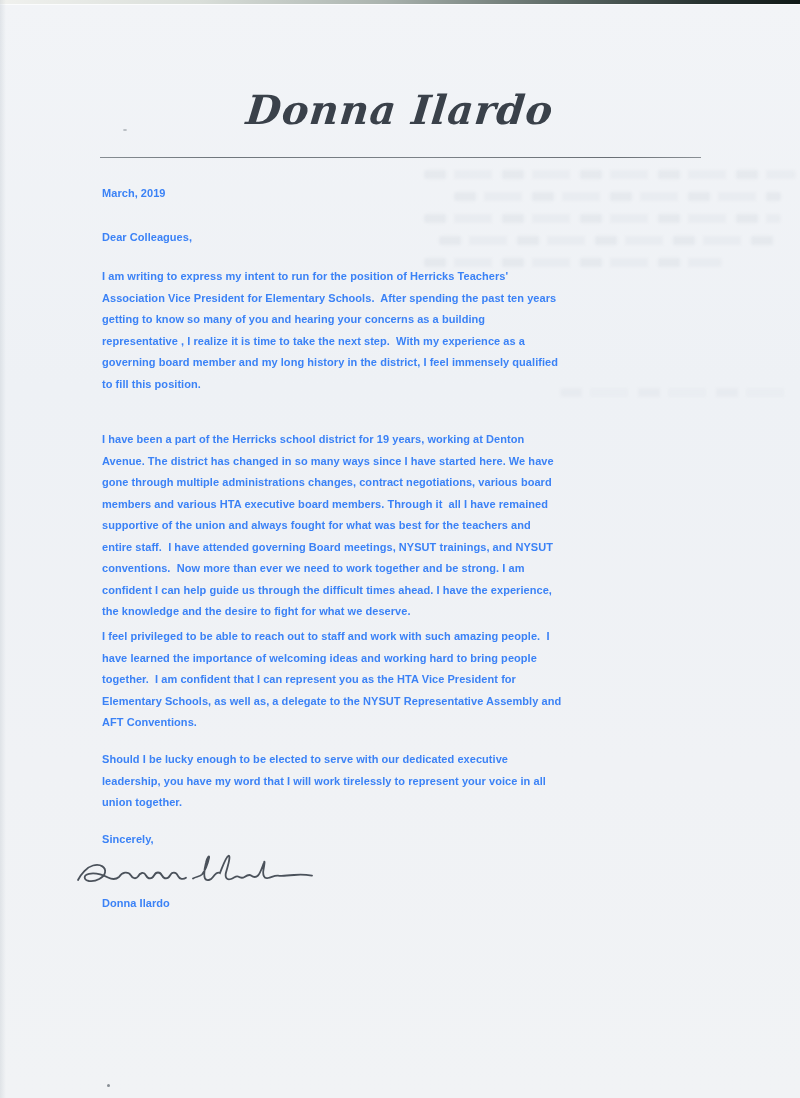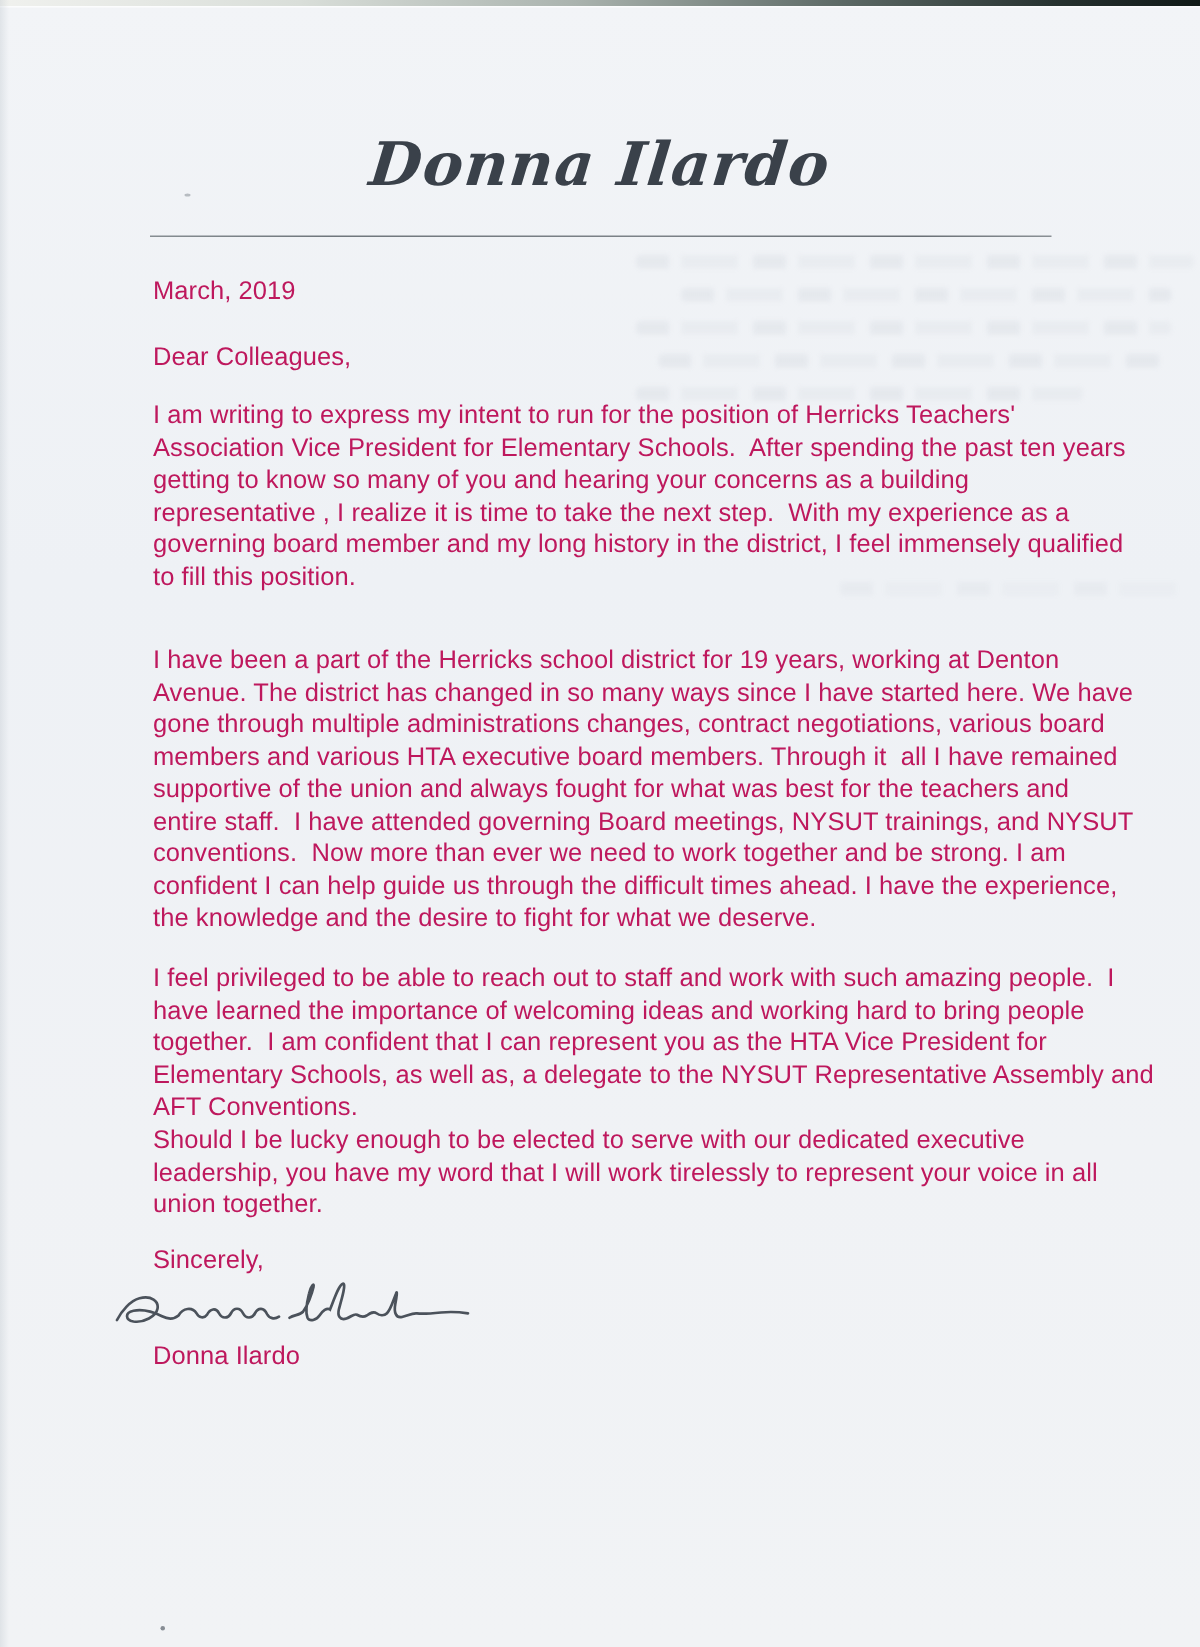--- a/index.html
+++ b/index.html
@@ -51,30 +51,31 @@
   .bleed-main { top: 170px; left: 424px; width: 372px; }
   .bleed-main .bleed-row:nth-child(2) { width: 88%; margin-left: 8%; }
   .bleed-main .bleed-row:nth-child(3) { width: 96%; }
   .bleed-main .bleed-row:nth-child(4) { width: 90%; margin-left: 4%; }
   .bleed-main .bleed-row:nth-child(5) { width: 80%; }
   .bleed-low { top: 388px; left: 560px; width: 225px; opacity: 0.35; }
 
   
   .line-block {
     position: absolute; left: 102px; margin: 0;
-    font-size: 17px; line-height: 21.5px;
+    font-size: 11px; line-height: 21.5px;
     letter-spacing: 0.05px;
     white-space: pre;
-    color: #be185d;
+    color: #3b82f6;
+    font-weight: bold;
   }
   .t-date       { top: 183px; }
   .t-salutation { top: 227px; }
   .t-p1         { top: 266px; }
   .t-p2         { top: 429px; }
-  .t-p3         { top: 626px; margin-top: 15px; }
+  .t-p3         { top: 626px; }
   .t-p4         { top: 749px; }
   .t-closing    { top: 829px; }
   .t-typedname  { top: 893px; }
 
   
   .signature-svg { position: absolute; top: 849px; left: 76px; }
   .signature-svg path { fill: none; stroke: #4b525b; stroke-width: 1.8; stroke-linecap: round; }
 
   
   .speck { position: absolute; border-radius: 50%; }

